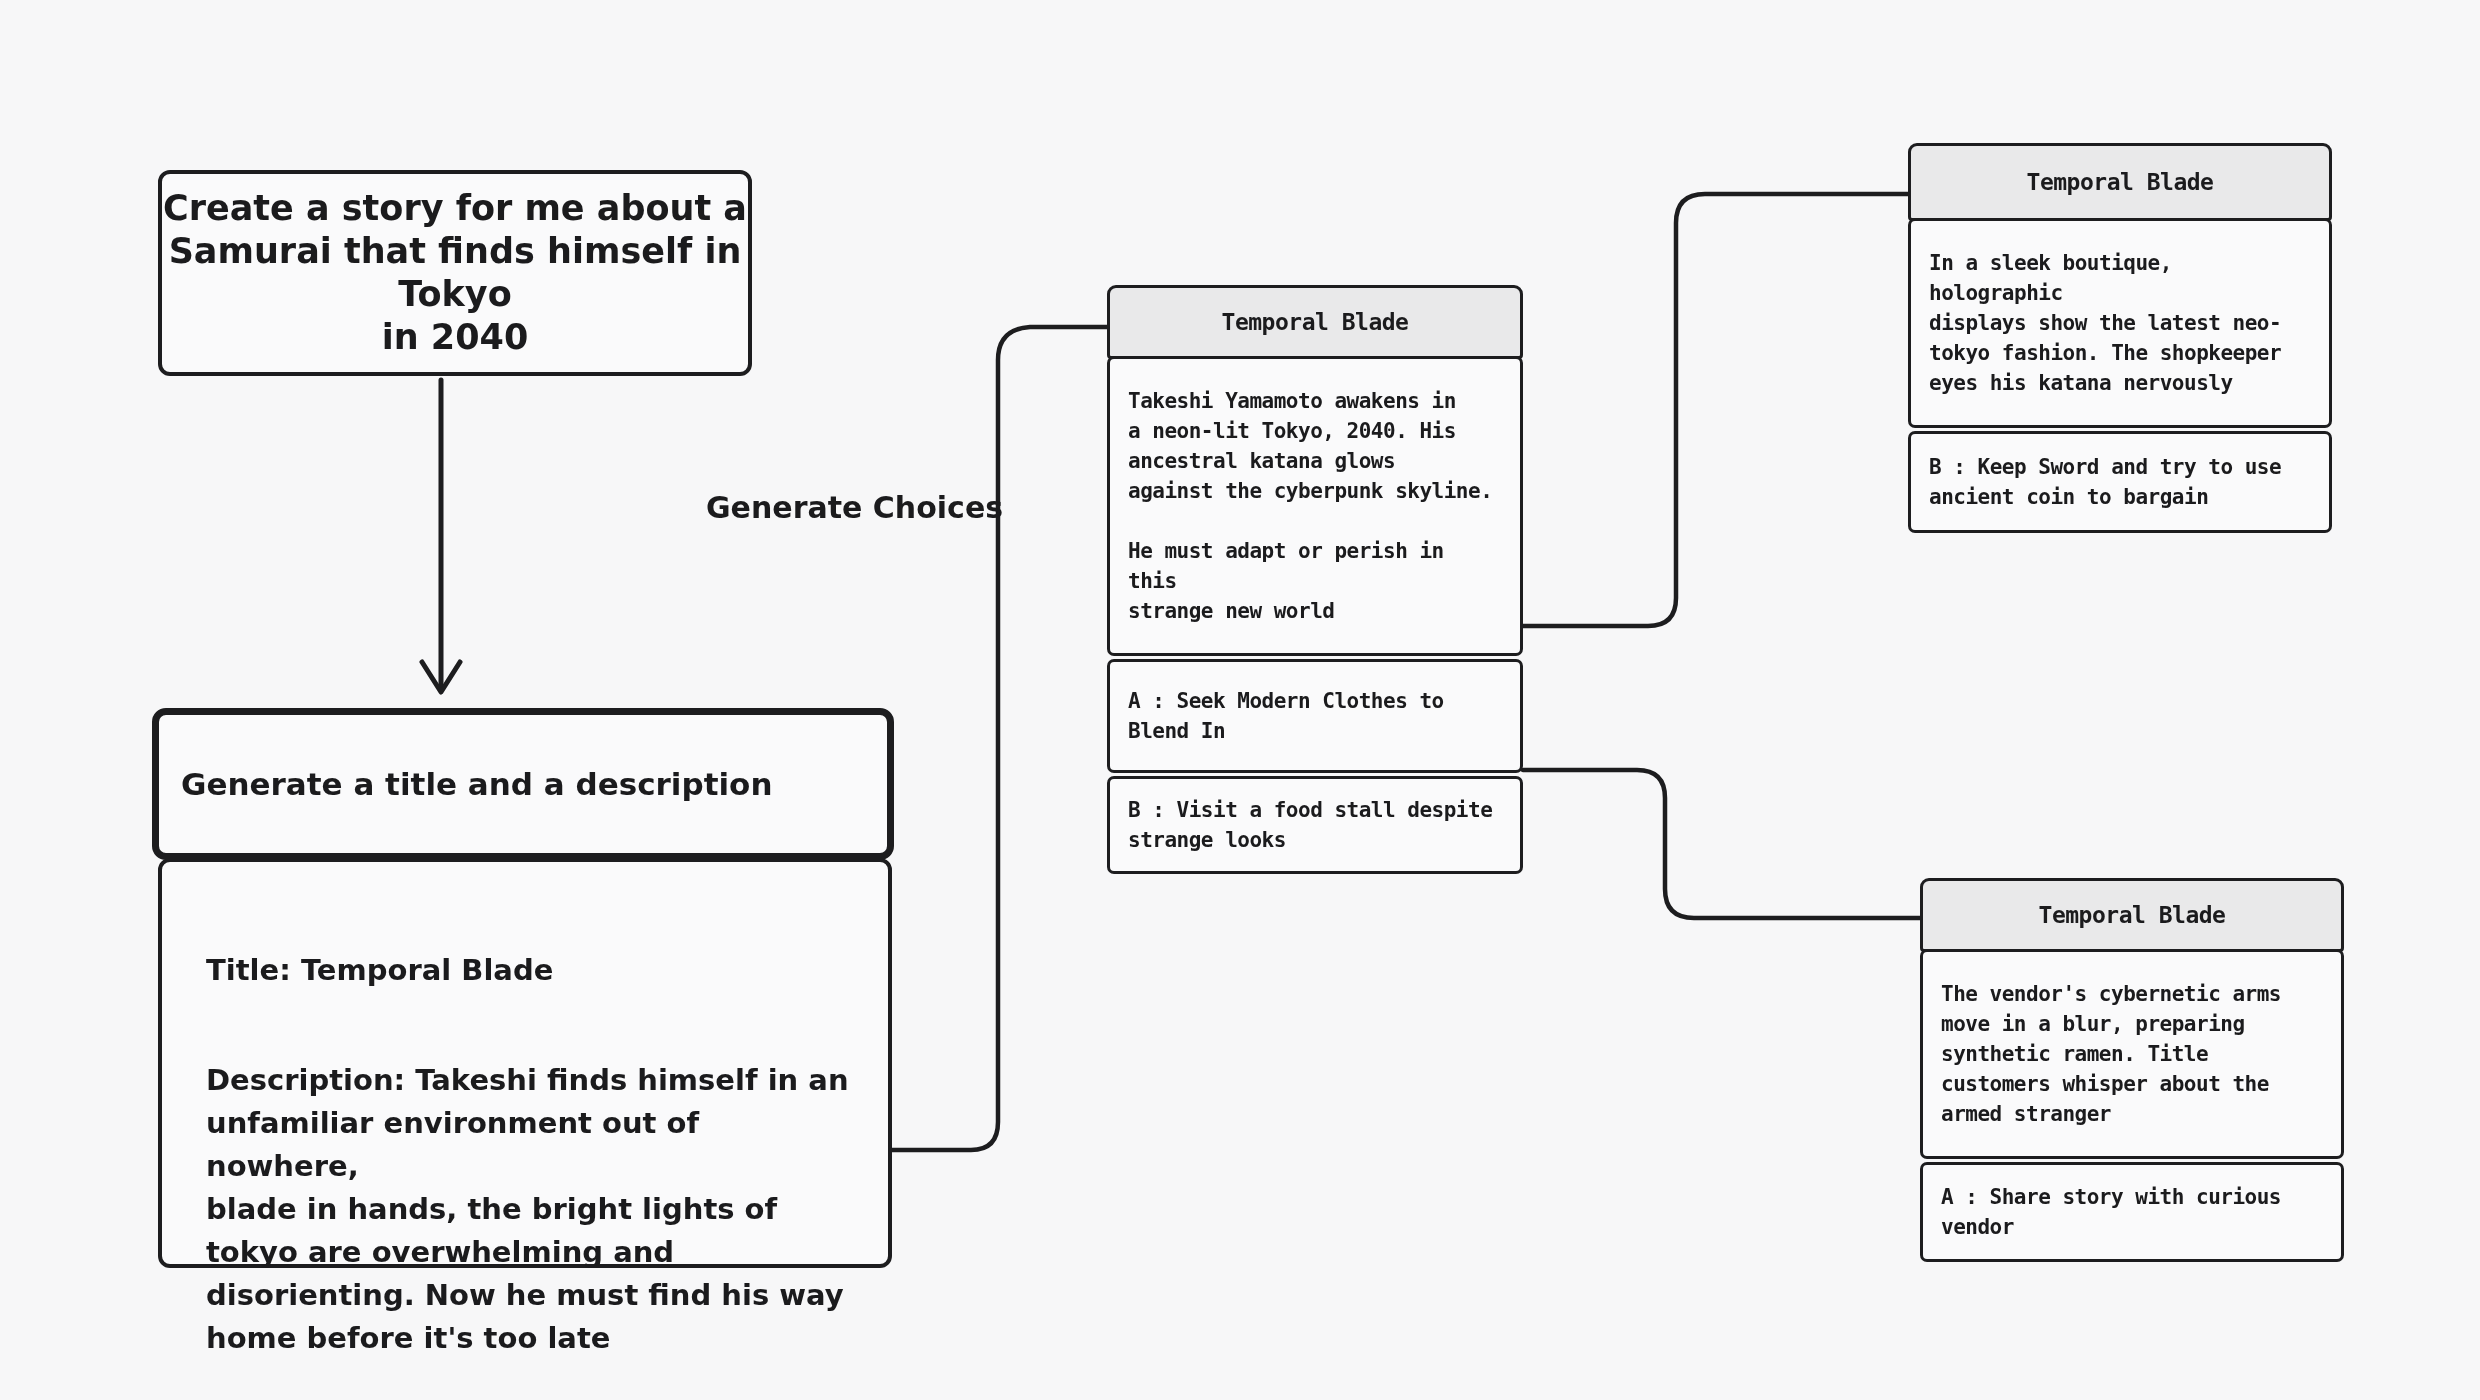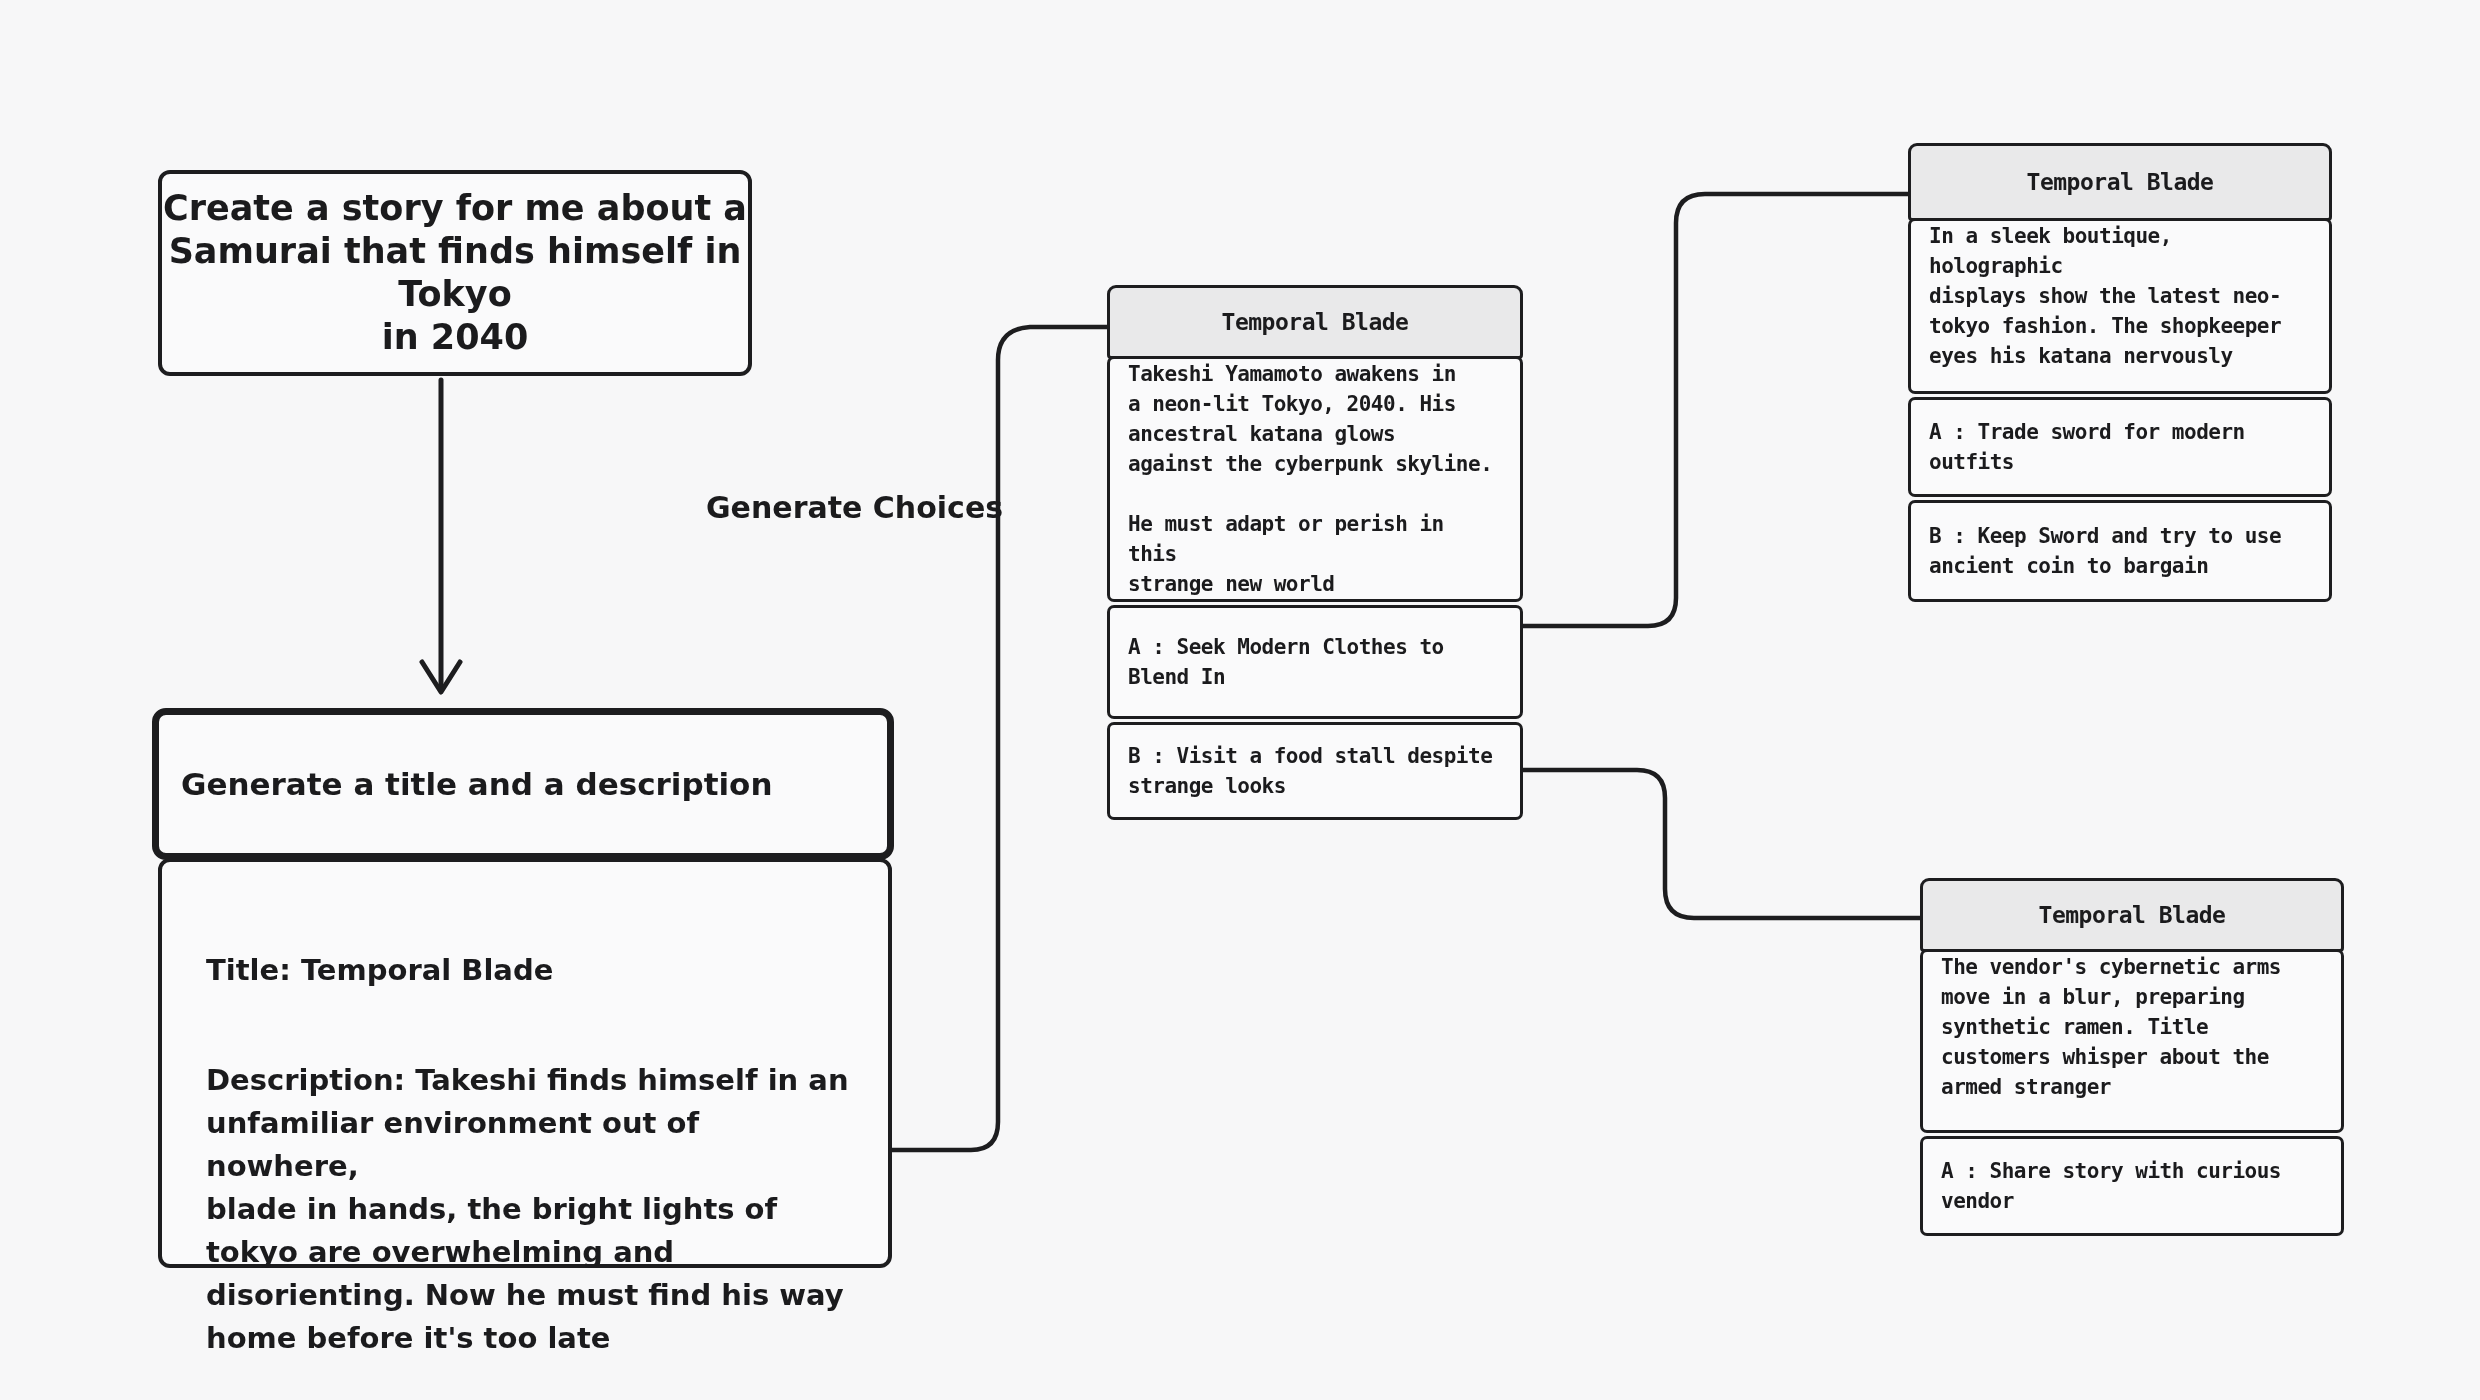--- a/index.html
+++ b/index.html
@@ -75,21 +75,21 @@
   .sect.hdr{
     background:#e9e9ea;
     border-radius:9px 9px 4px 4px;
     display:flex;align-items:center;justify-content:center;
     text-align:center;
     font-size:23px;
     min-height:74px;
     padding:8px 22px;
   }
   .card-top .sect.hdr{min-height:78px;}
-  .sect.body{margin-top:-3px;padding:0 18px;}
+  .sect.body{margin-top:-3px;padding:27px 18px;}
   .card-mid .sect.body{min-height:238px;}
   .card-top .sect.body{min-height:176px;}
   .card-bot .sect.body{min-height:184px;}
   .sect.choice{margin-top:3px;display:flex;align-items:center;}
   .card-mid .sect.choice-a{min-height:114px;}
   .card-mid .sect.choice-b{min-height:98px;}
   .card-top .sect.choice-a{min-height:100px;}
   .card-top .sect.choice-b{min-height:102px;}
   .card-bot .sect.choice-a{min-height:100px;}
   .card-bot .sect.choice-b{min-height:104px;}
@@ -145,22 +145,20 @@
     <div class="sect choice choice-b">B : Visit a food stall despite
 strange looks</div>
   </div>
 
   <div class="card card-top">
     <div class="sect hdr">Temporal Blade</div>
     <div class="sect body">In a sleek boutique, holographic
 displays show the latest neo-
 tokyo fashion. The shopkeeper
 eyes his katana nervously</div>
-    <div class="sect choice choice-a">A : Trade sword for modern
-outfits</div>
     <div class="sect choice choice-b">B : Keep Sword and try to use
 ancient coin to bargain</div>
   </div>
 
   <div class="card card-bot">
     <div class="sect hdr">Temporal Blade</div>
     <div class="sect body">The vendor's cybernetic arms
 move in a blur, preparing
 synthetic ramen. Title
 customers whisper about the

